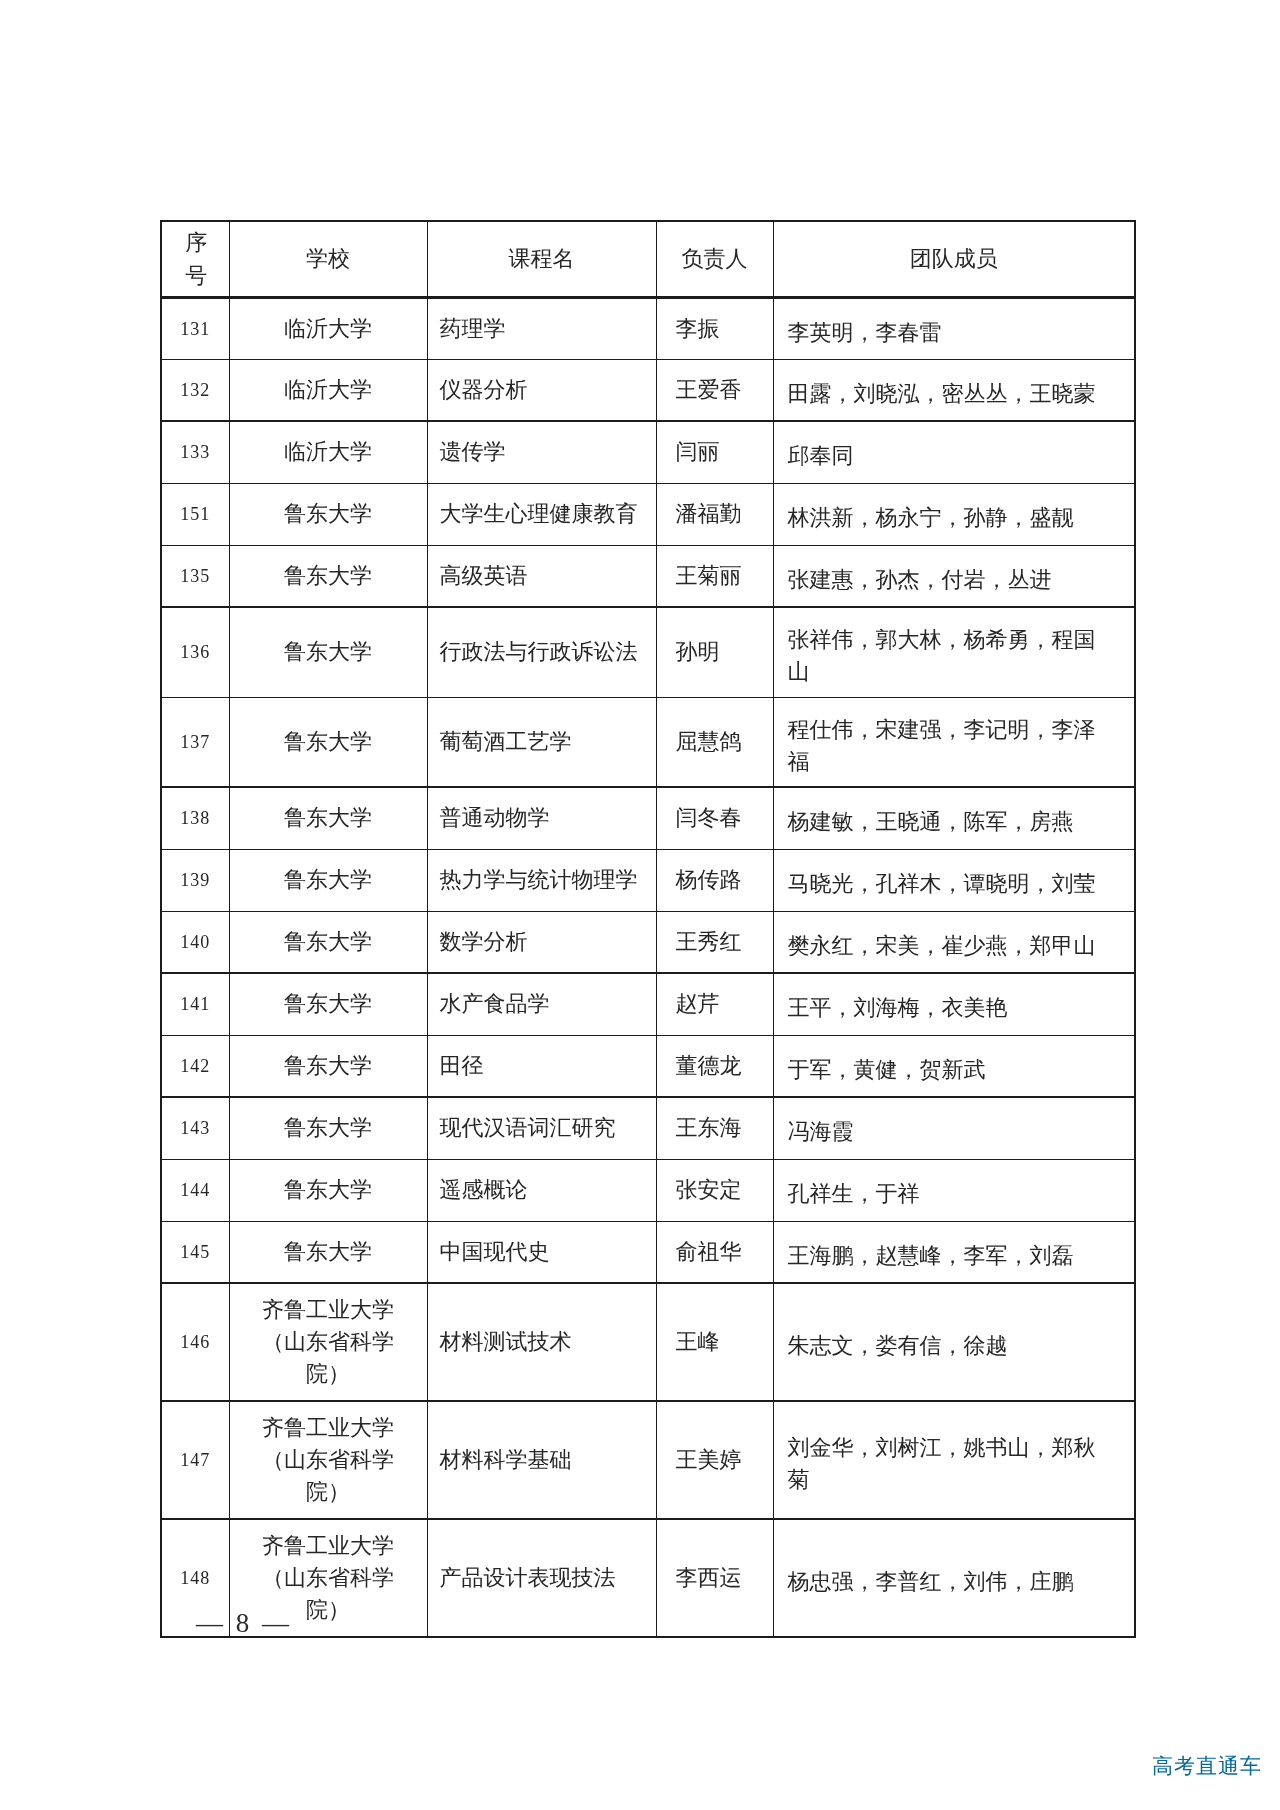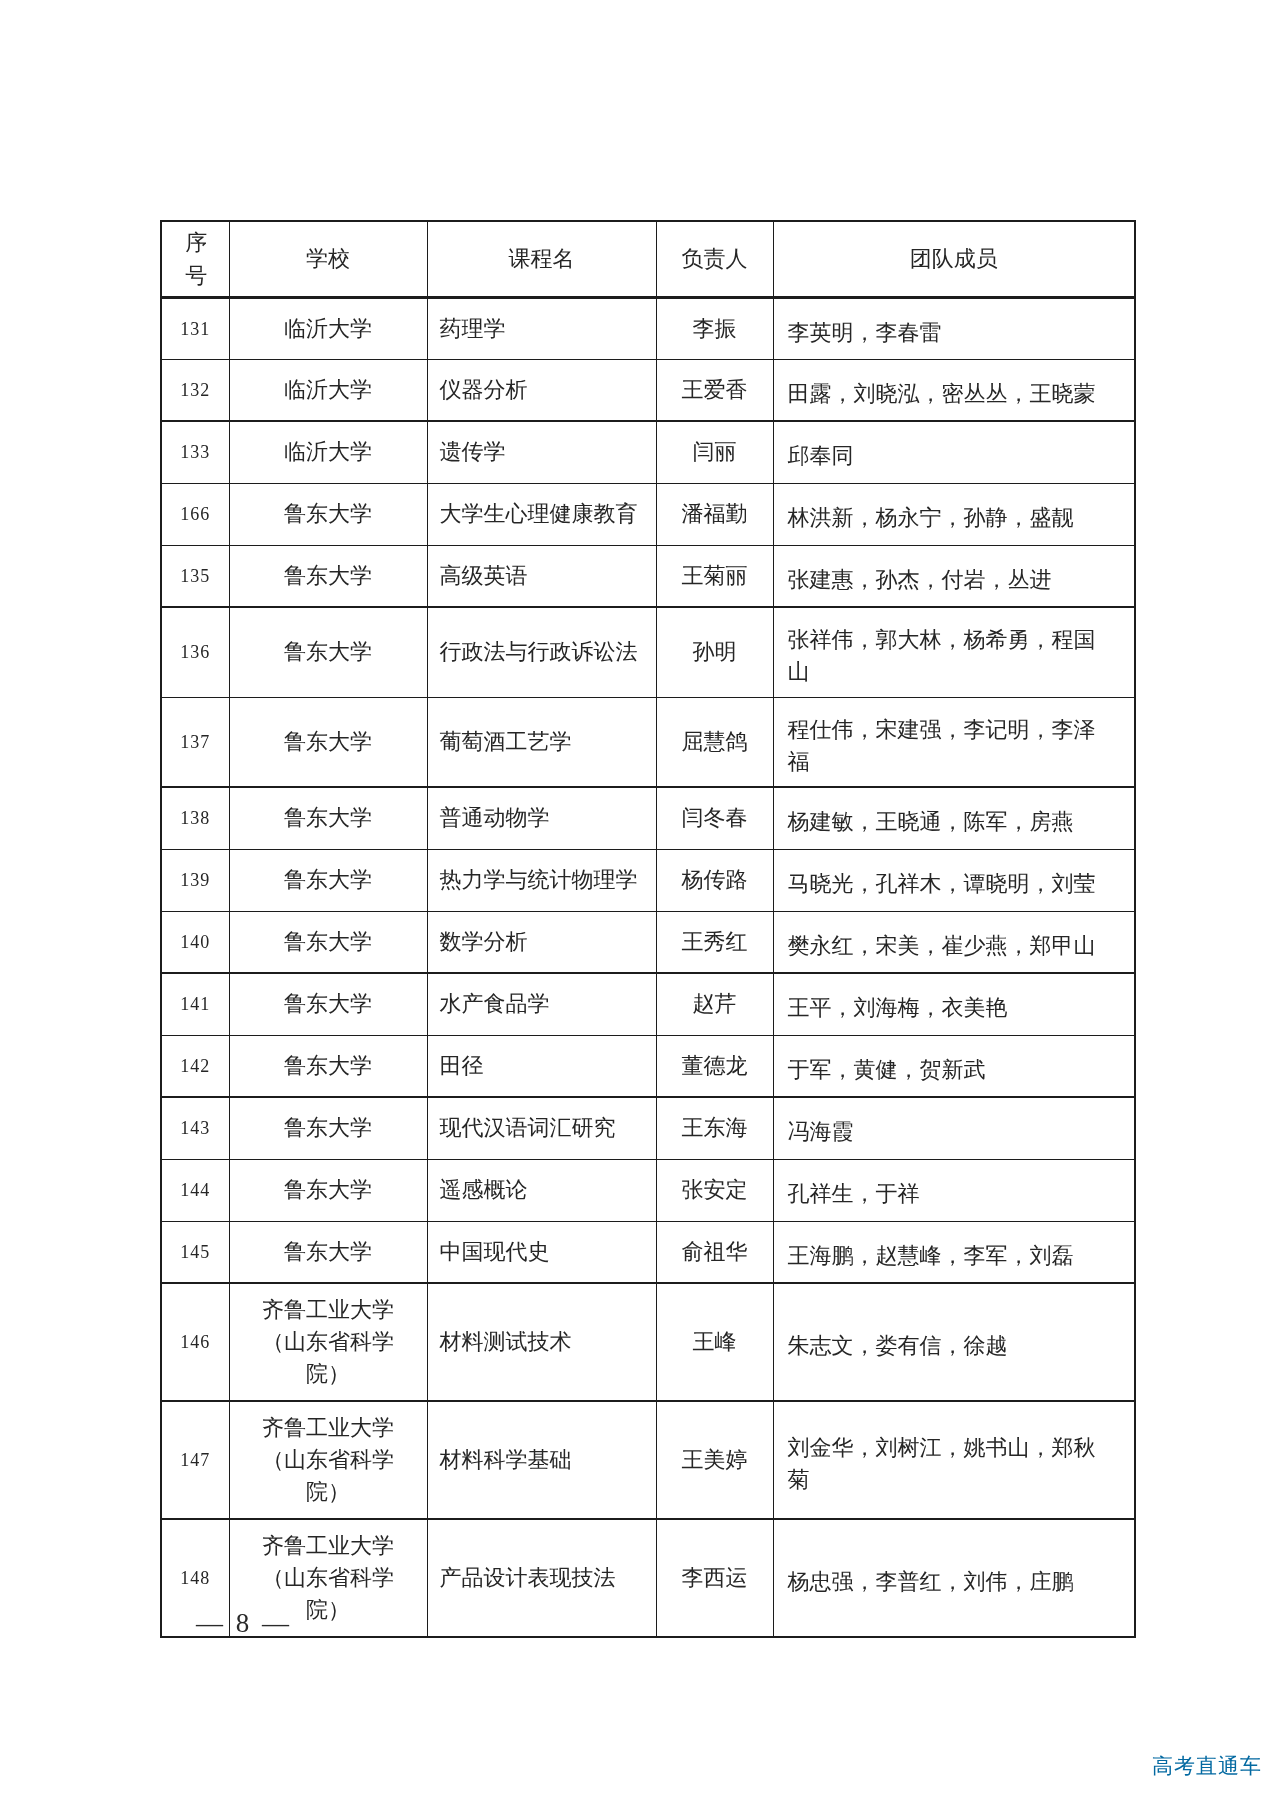--- a/index.html
+++ b/index.html
@@ -42,21 +42,21 @@
   .seq-wrap{display:inline-block;width:24px;line-height:33px;text-align:right;}
 
   tr.h1{height:62px;}
   tr.h2{height:90px;margin-left:48px;}
   tr.h3{height:118px;}
   tr.thick-bottom td{border-bottom-width:2px;}
 
   td.c-no{text-align:center;font-size:18px;letter-spacing:1px;}
   td.c-school{text-align:center;padding:2px 6px;}
   td.c-course{text-align:left;padding:2px 4px 2px 12px;}
-  td.c-leader{text-align:center;padding:2px 4px;}
+  td.c-leader{padding:2px 19px;}
   td.c-members{text-align:left;padding:12px 8px 4px 14px;}
 
   .page-number{
     position:absolute;
     left:196px;top:1608px;
     font-size:27px;
     letter-spacing:3px;
     color:#2a2a2a;
   }
   .watermark{
@@ -107,21 +107,21 @@
           <td class="c-members">田露，刘晓泓，密丛丛，王晓蒙</td>
         </tr>
         <tr class="h1">
           <td class="c-no">133</td>
           <td class="c-school">临沂大学</td>
           <td class="c-course">遗传学</td>
           <td class="c-leader">闫丽</td>
           <td class="c-members">邱奉同</td>
         </tr>
         <tr class="h1">
-          <td class="c-no">166</td>
+          <td class="c-no">151</td>
           <td class="c-school">鲁东大学</td>
           <td class="c-course">大学生心理健康教育</td>
           <td class="c-leader">潘福勤</td>
           <td class="c-members">林洪新，杨永宁，孙静，盛靓</td>
         </tr>
         <tr class="h1 thick-bottom">
           <td class="c-no">135</td>
           <td class="c-school">鲁东大学</td>
           <td class="c-course">高级英语</td>
           <td class="c-leader">王菊丽</td>

